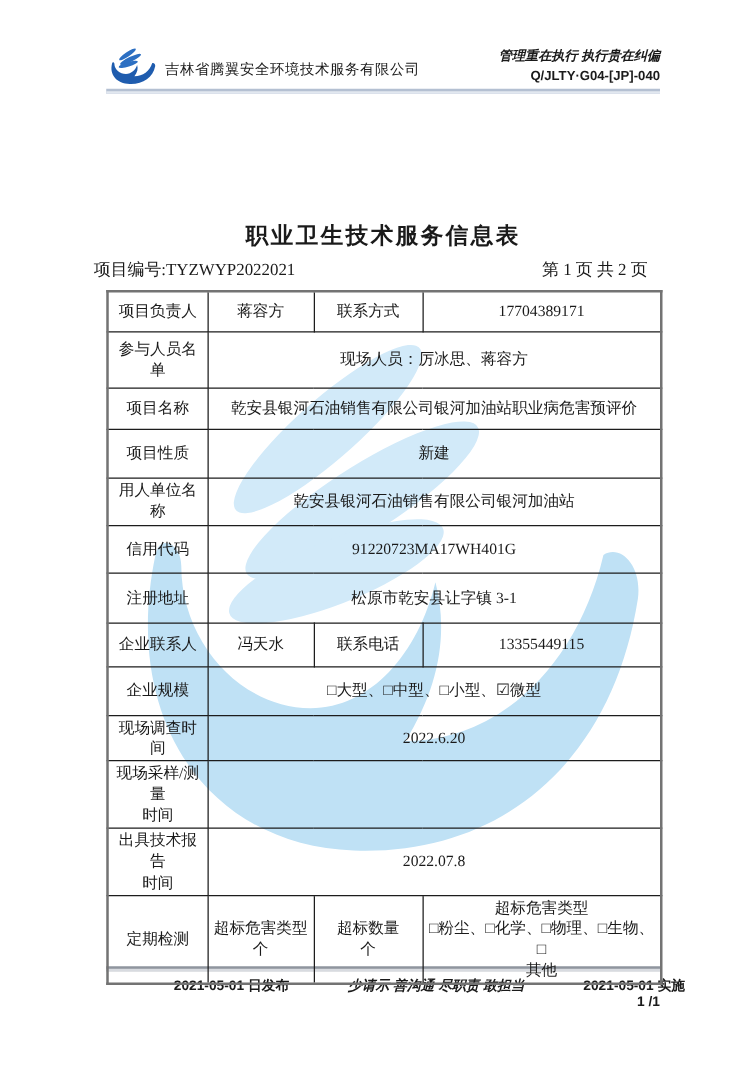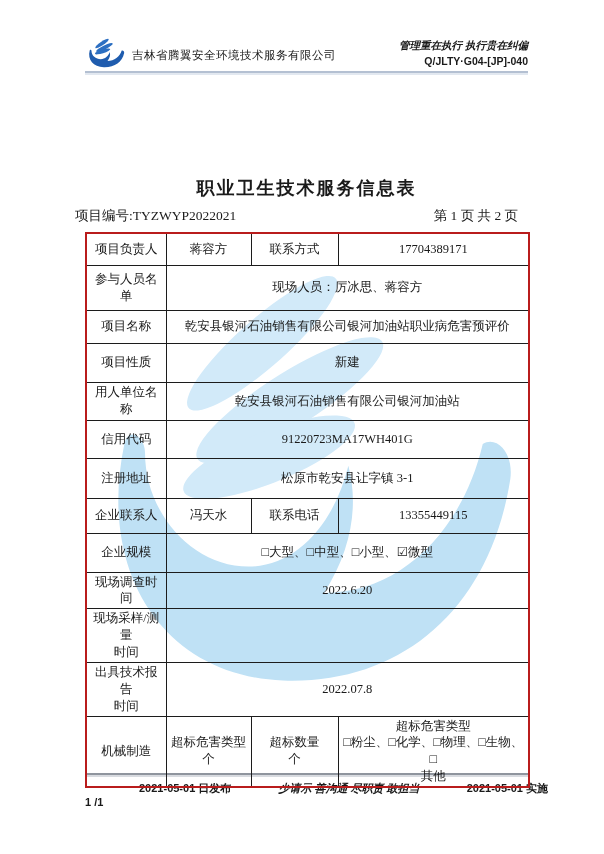--- a/index.html
+++ b/index.html
@@ -29,36 +29,36 @@
 
   
   .table-wrap{position:absolute;left:85px;top:232px;width:443px;height:541px;}
   .watermark{position:absolute;left:-2px;top:28px;width:448px;height:438px;z-index:0;}
   .watermark .feather{fill:#d2eaf9;}
   .watermark .bodyp{fill:#bfe1f5;}
   table.info{position:relative;z-index:1;border-collapse:collapse;table-layout:fixed;
     width:443px;height:541px;background:transparent;}
   table.info td{border:1px solid #1c1c1c;text-align:center;vertical-align:middle;
     font-size:12.5px;padding:1px 3px;line-height:1.35;overflow:hidden;}
-  table.info{border:2px solid #b91c1c;}
+  table.info{border:2px solid #737373;}
   td.lbl{font-size:12px;}
   tr.r1{height:32px}  tr.r2{height:45px}  tr.r3{height:33px}  tr.r4{height:39px}
   tr.r5{height:38px}  tr.r6{height:38px}  tr.r7{height:40px}  tr.r8{height:35px}
   tr.r9{height:39px}  tr.r10{height:41px} tr.r11{height:35px} tr.r12{height:39px}
   tr.r13{height:41px} tr.r14{height:45px}
 
   
   .footer-rule{position:absolute;left:85px;width:443px;top:773px;height:2px;
     background:#8f959e;border-bottom:2px solid #d8dbe0;}
   .footer{position:absolute;left:85px;width:443px;top:781px;display:flex;justify-content:space-between;
     font-family:"Liberation Sans","DejaVu Sans",sans-serif;font-weight:bold;font-size:11px;margin-left:40px;}
   .footer .left{padding-left:14px;}
   .footer .right{padding-right:20px;}
   .motto{font-style:italic;}
-  .page-num{position:absolute;left:85px;width:443px;top:796px;text-align:left;
+  .page-num{position:absolute;left:85px;width:443px;top:796px;text-align:right;
     font-family:"Liberation Sans","DejaVu Sans",sans-serif;font-weight:bold;font-size:11px;}
 </style>
 </head>
 <body>
 
 <div class="header-left">
   <svg class="logo-svg" viewBox="0 0 130 100" aria-hidden="true">
     <g class="feather">
       <ellipse cx="52" cy="19" rx="26" ry="6" transform="rotate(-34 52 19)"></ellipse>
       <ellipse cx="60" cy="32" rx="30" ry="6.5" transform="rotate(-26 60 32)"></ellipse>
@@ -150,21 +150,21 @@
       <td colspan="3"></td>
     </tr>
     <tr class="r13">
       <td class="lbl">
         <div>出具技术报告</div>
         <div>时间</div>
       </td>
       <td colspan="3">2022.07.8</td>
     </tr>
     <tr class="r14">
-      <td class="lbl">机械制造</td>
+      <td class="lbl">定期检测</td>
       <td>
         <div>超标危害类型</div>
         <div>个</div>
       </td>
       <td>
         <div>超标数量</div>
         <div>个</div>
       </td>
       <td>
         <div>超标危害类型</div>

